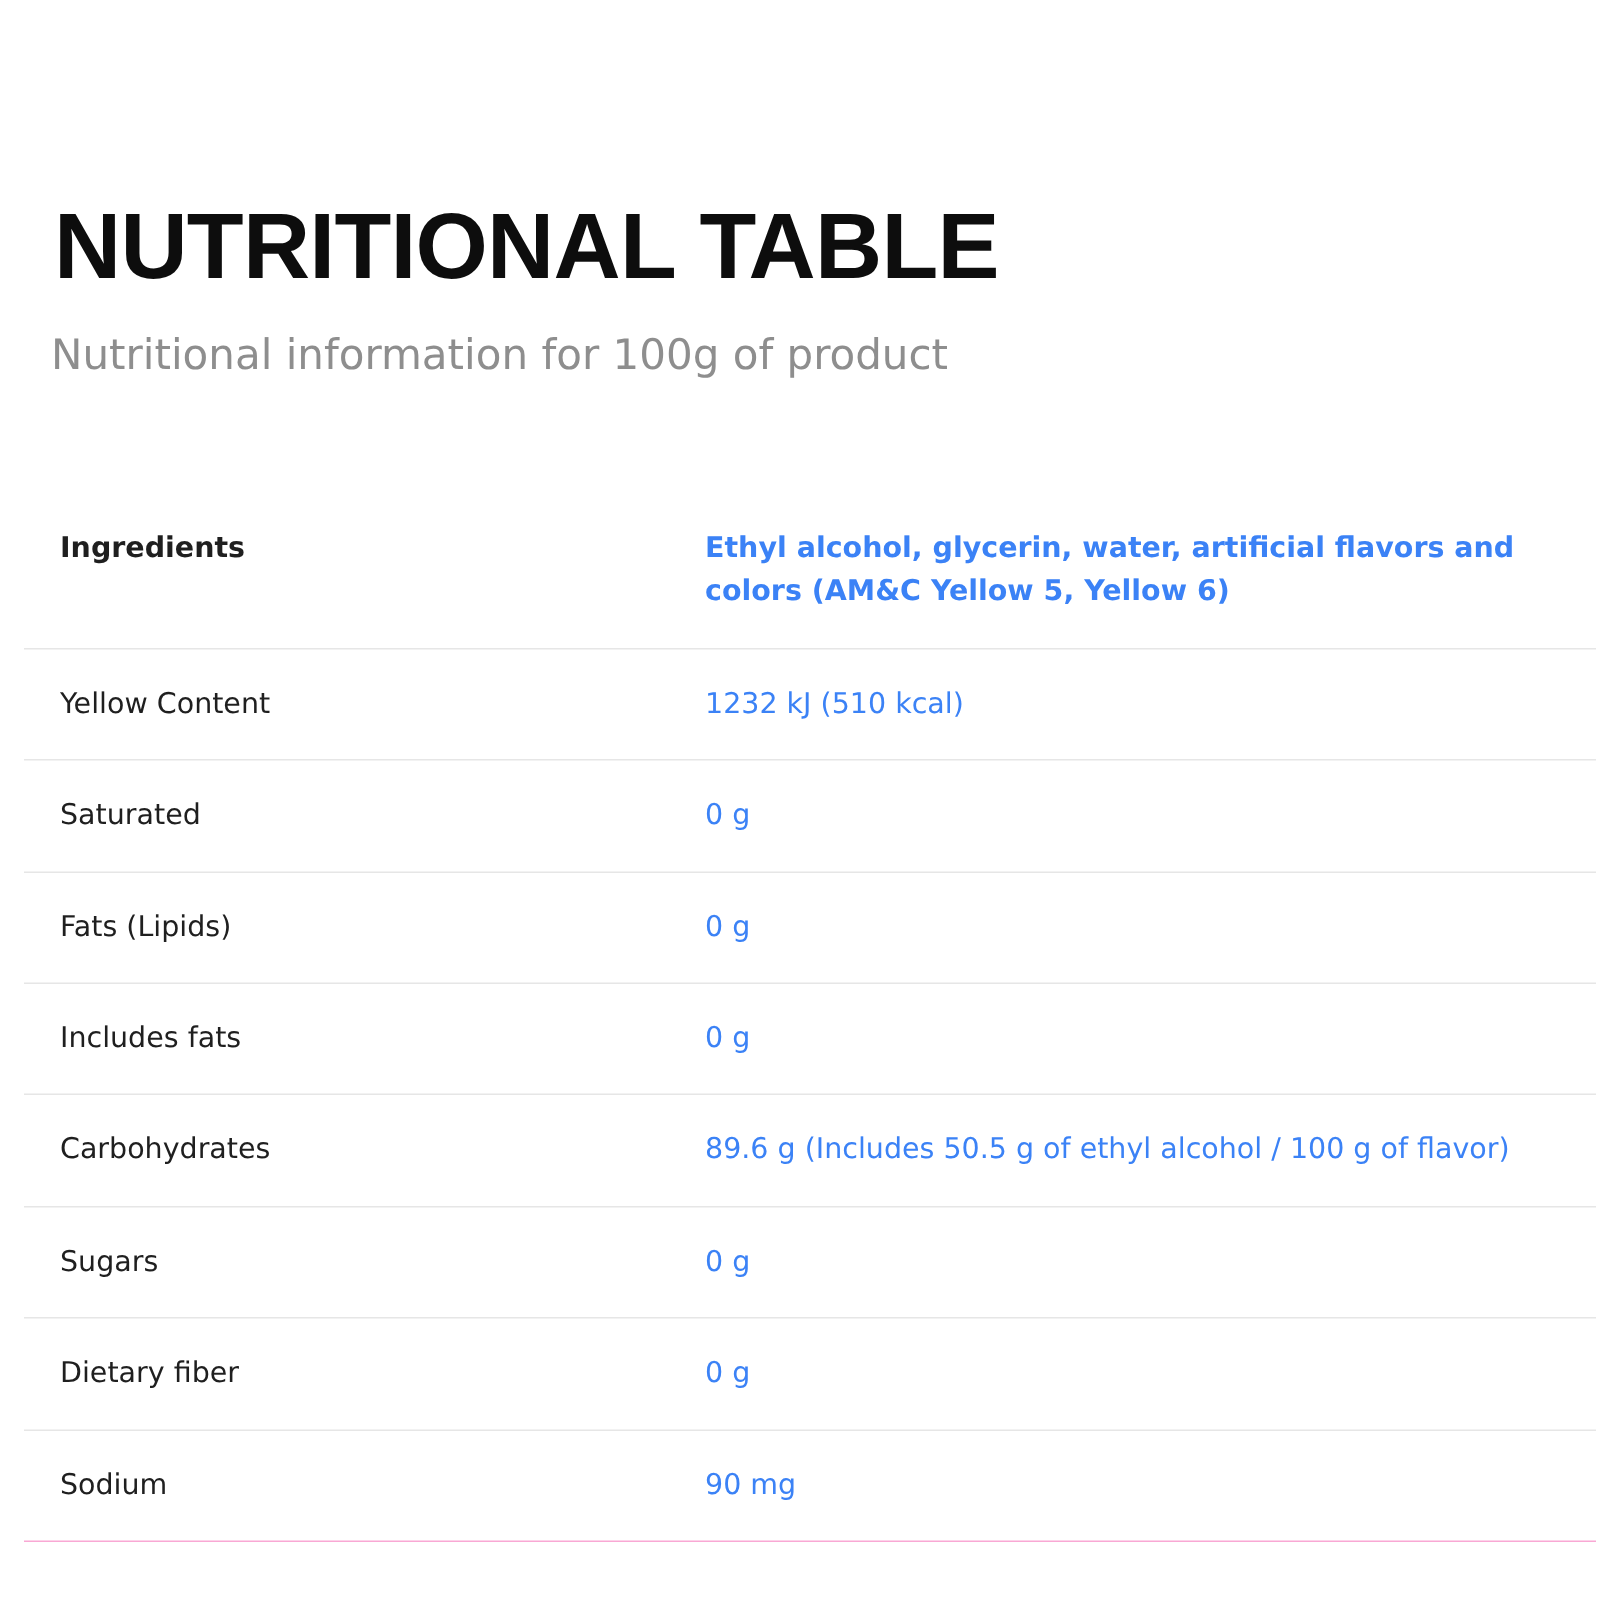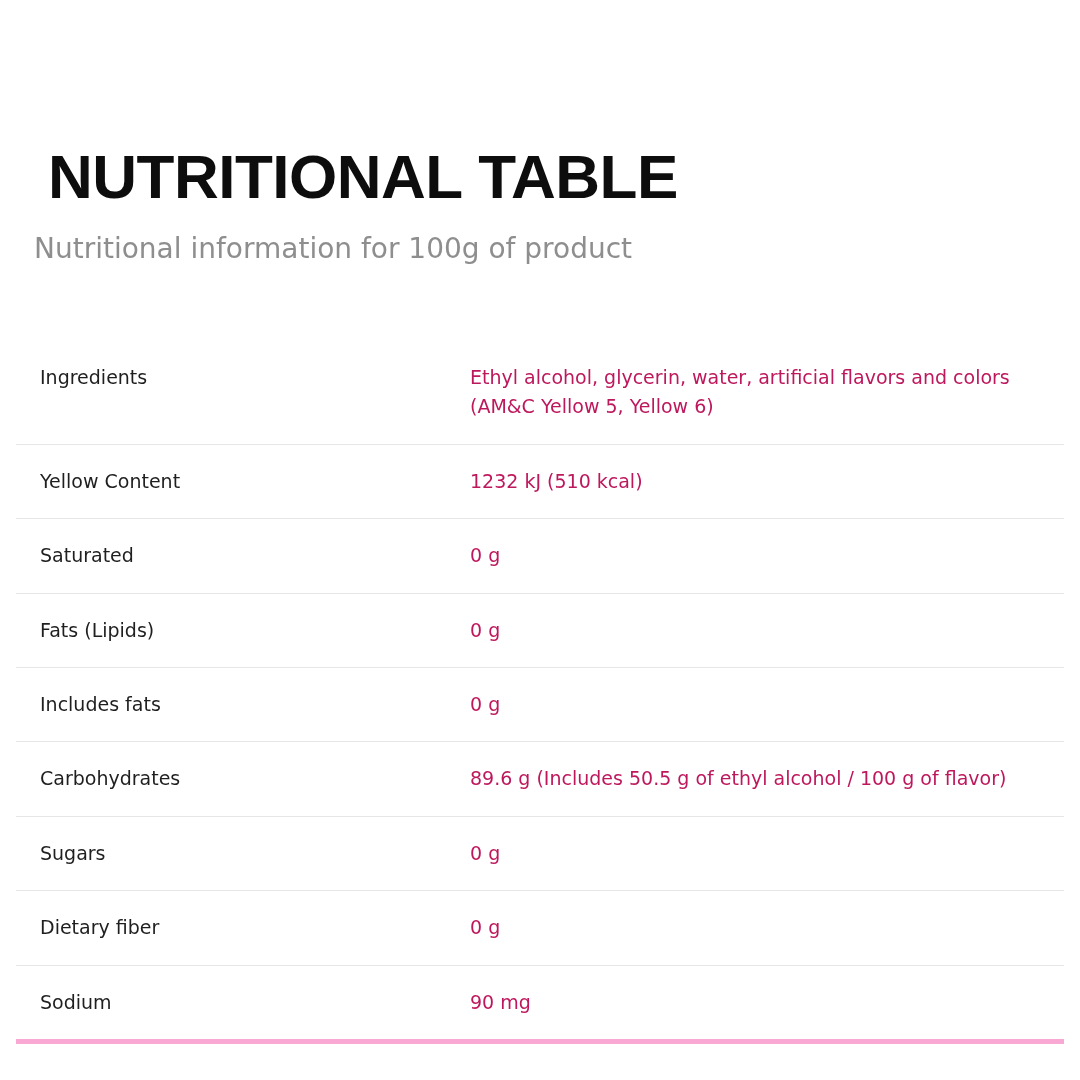--- a/index.html
+++ b/index.html
@@ -27,21 +27,21 @@
     padding: 130px 0 0 32px;
   }
 
   .title {
     font-family: "Liberation Sans", sans-serif;
     font-size: 62px;
     font-weight: 700;
     letter-spacing: -0.5px;
     line-height: 1.0;
     color: #0d0d0d;
-    margin: 16px;
+    margin: 4px;
     text-transform: uppercase;
   }
 
   .subtitle {
     font-family: "DejaVu Sans", sans-serif;
     font-size: 28px;
     font-weight: 400;
     color: #8e8e8e;
     margin: 26px 0 0 2px;
     line-height: 1.1;
@@ -55,43 +55,44 @@
     display: flex;
     align-items: flex-start;
     border-top: 1px solid #e6e6e6;
     padding: 22px 0 22px 0;
     min-height: 18px;
   }
 
   .row:first-child {
     border-top: none;
     padding-top: 12px;
+    font-weight: bold;
   }
 
   .row:last-child {
-    border-bottom: 5px solid #f9a8d4;
+    border-bottom: 1px solid #f9a8d4;
   }
 
   .cell-label {
     width: 454px;
     flex: 0 0 454px;
     box-sizing: border-box;
     padding-left: 24px;
     font-size: 19px;
     line-height: 1.55;
     color: #1f1f1f;
   }
 
   .cell-value {
     flex: 1 1 auto;
     box-sizing: border-box;
     padding-right: 26px;
     font-size: 19px;
     line-height: 1.55;
-    color: #be185d;
+    color: #3b82f6;
   }
 </style>
 </head>
 <body>
 
 <div class="page">
 
   <div class="header">
     <h1 class="title">NUTRITIONAL TABLE</h1>
     <div class="subtitle">Nutritional information for  100g of product</div>

